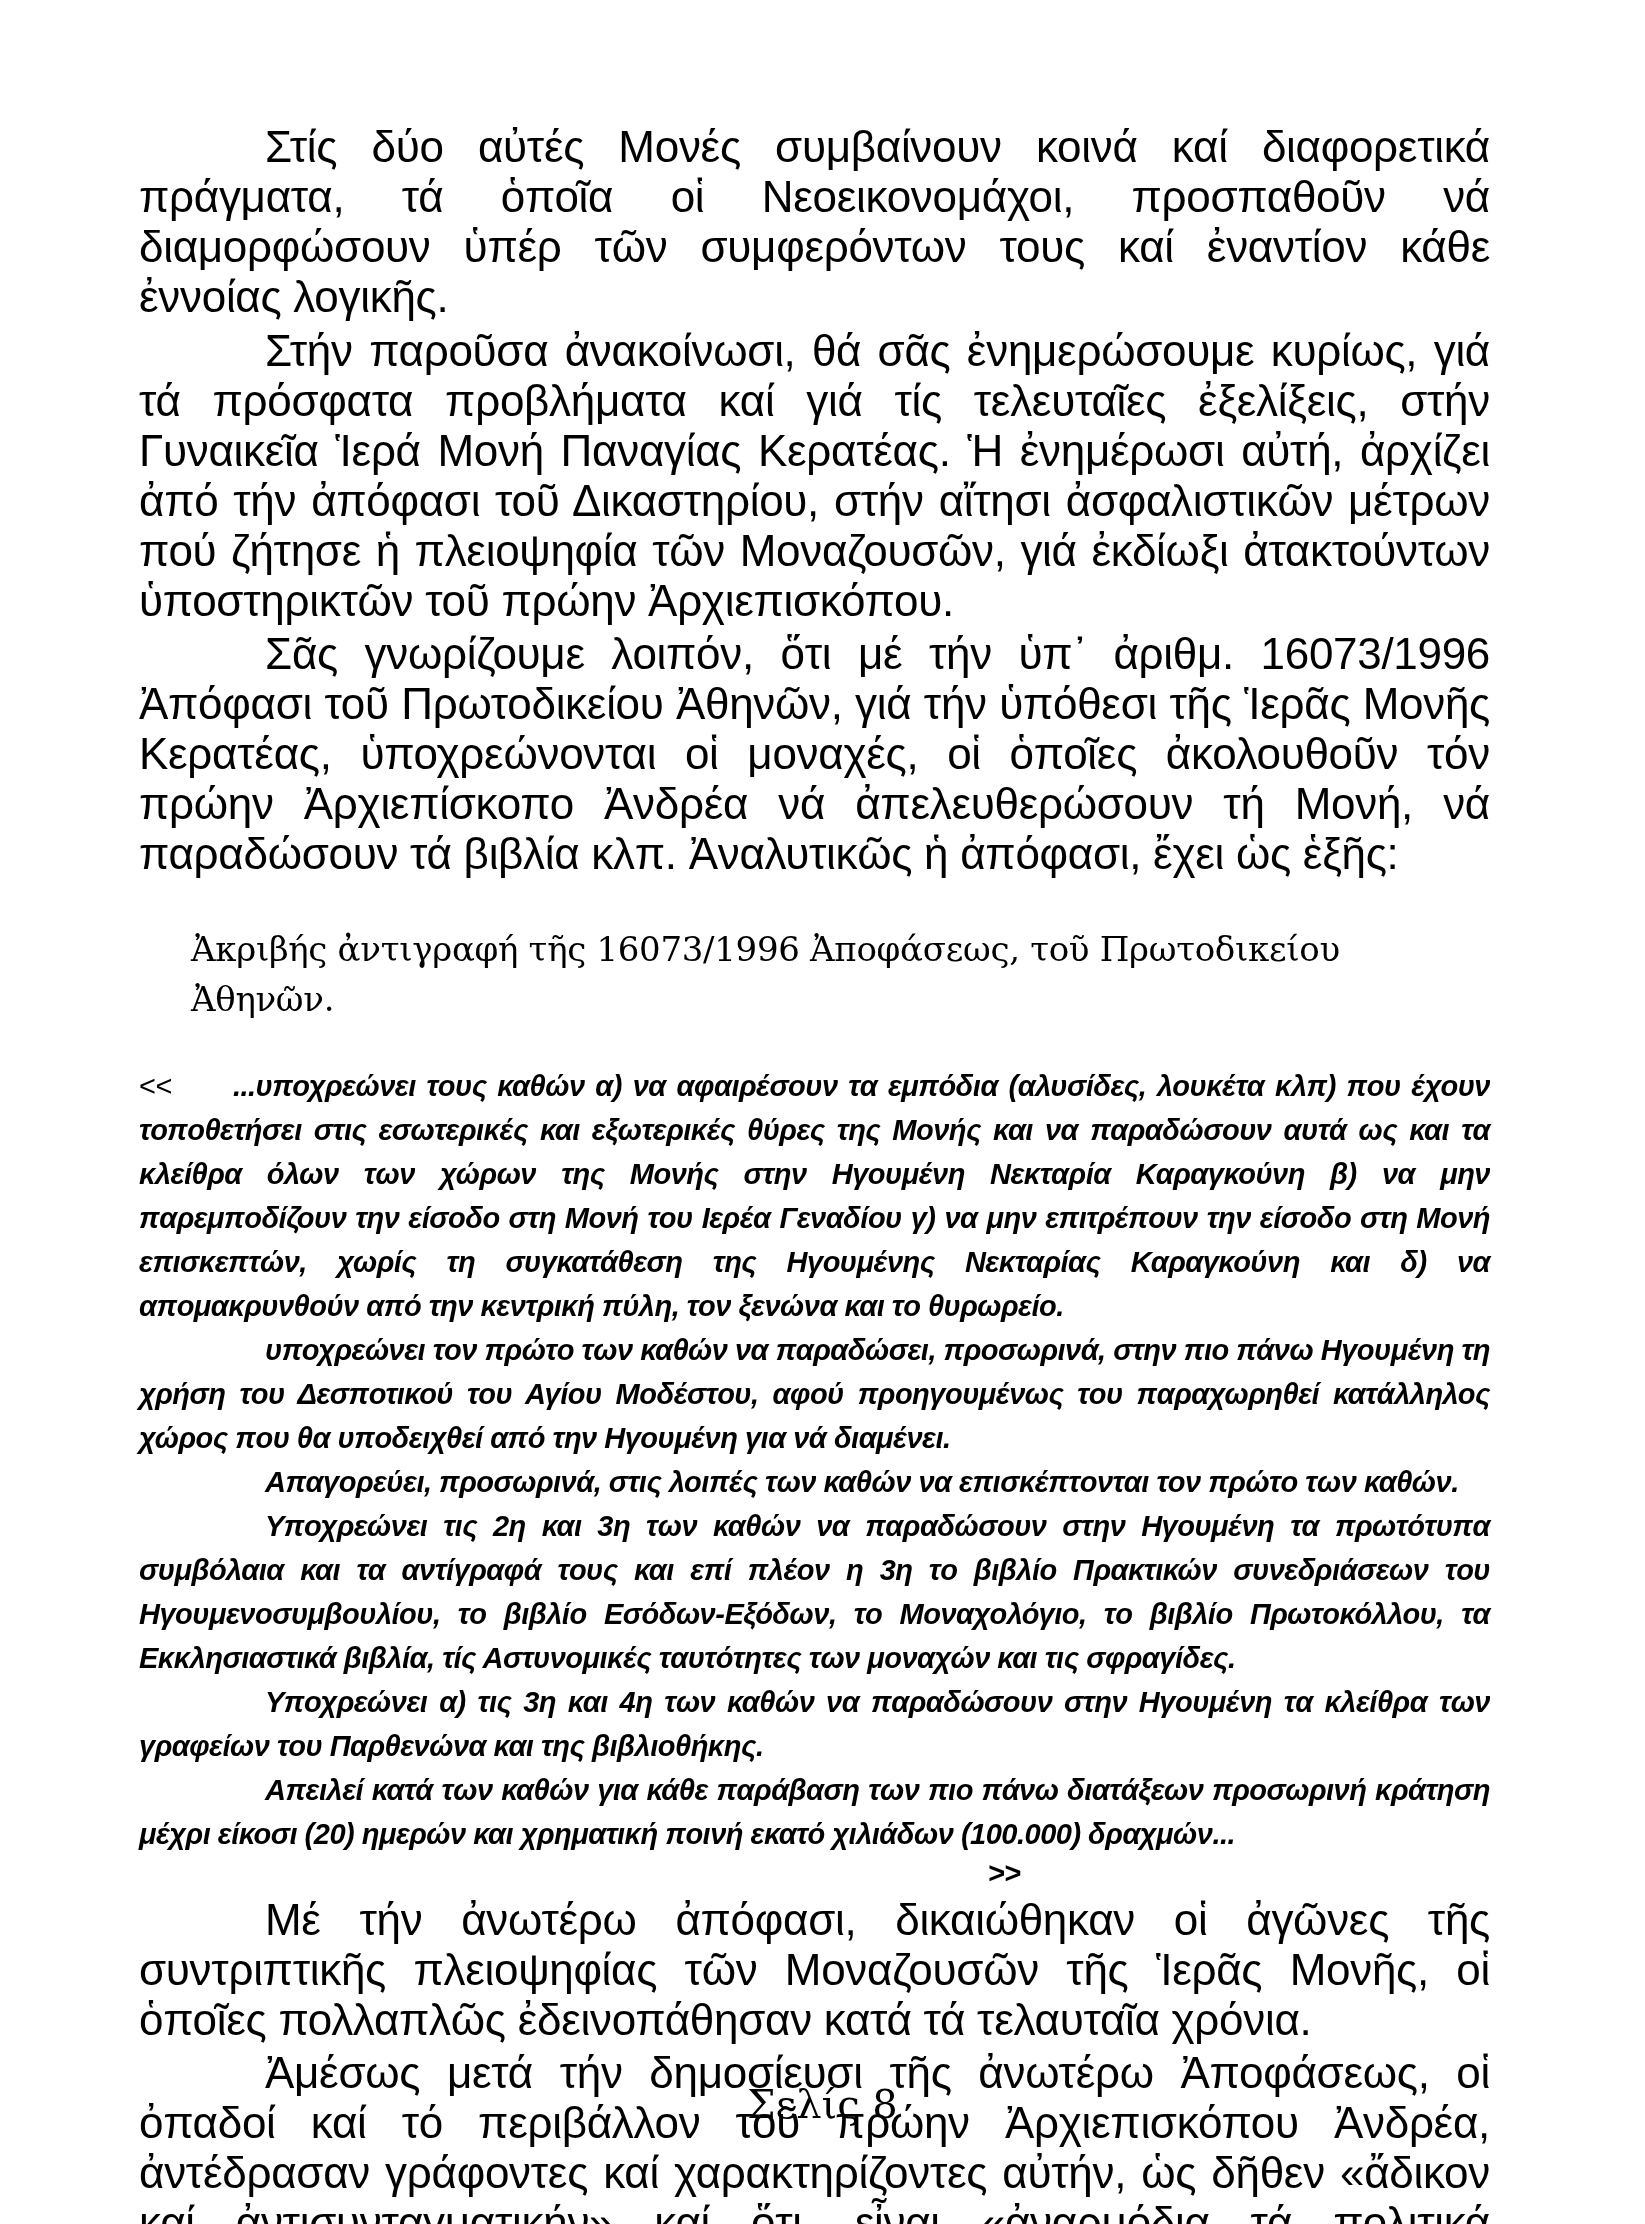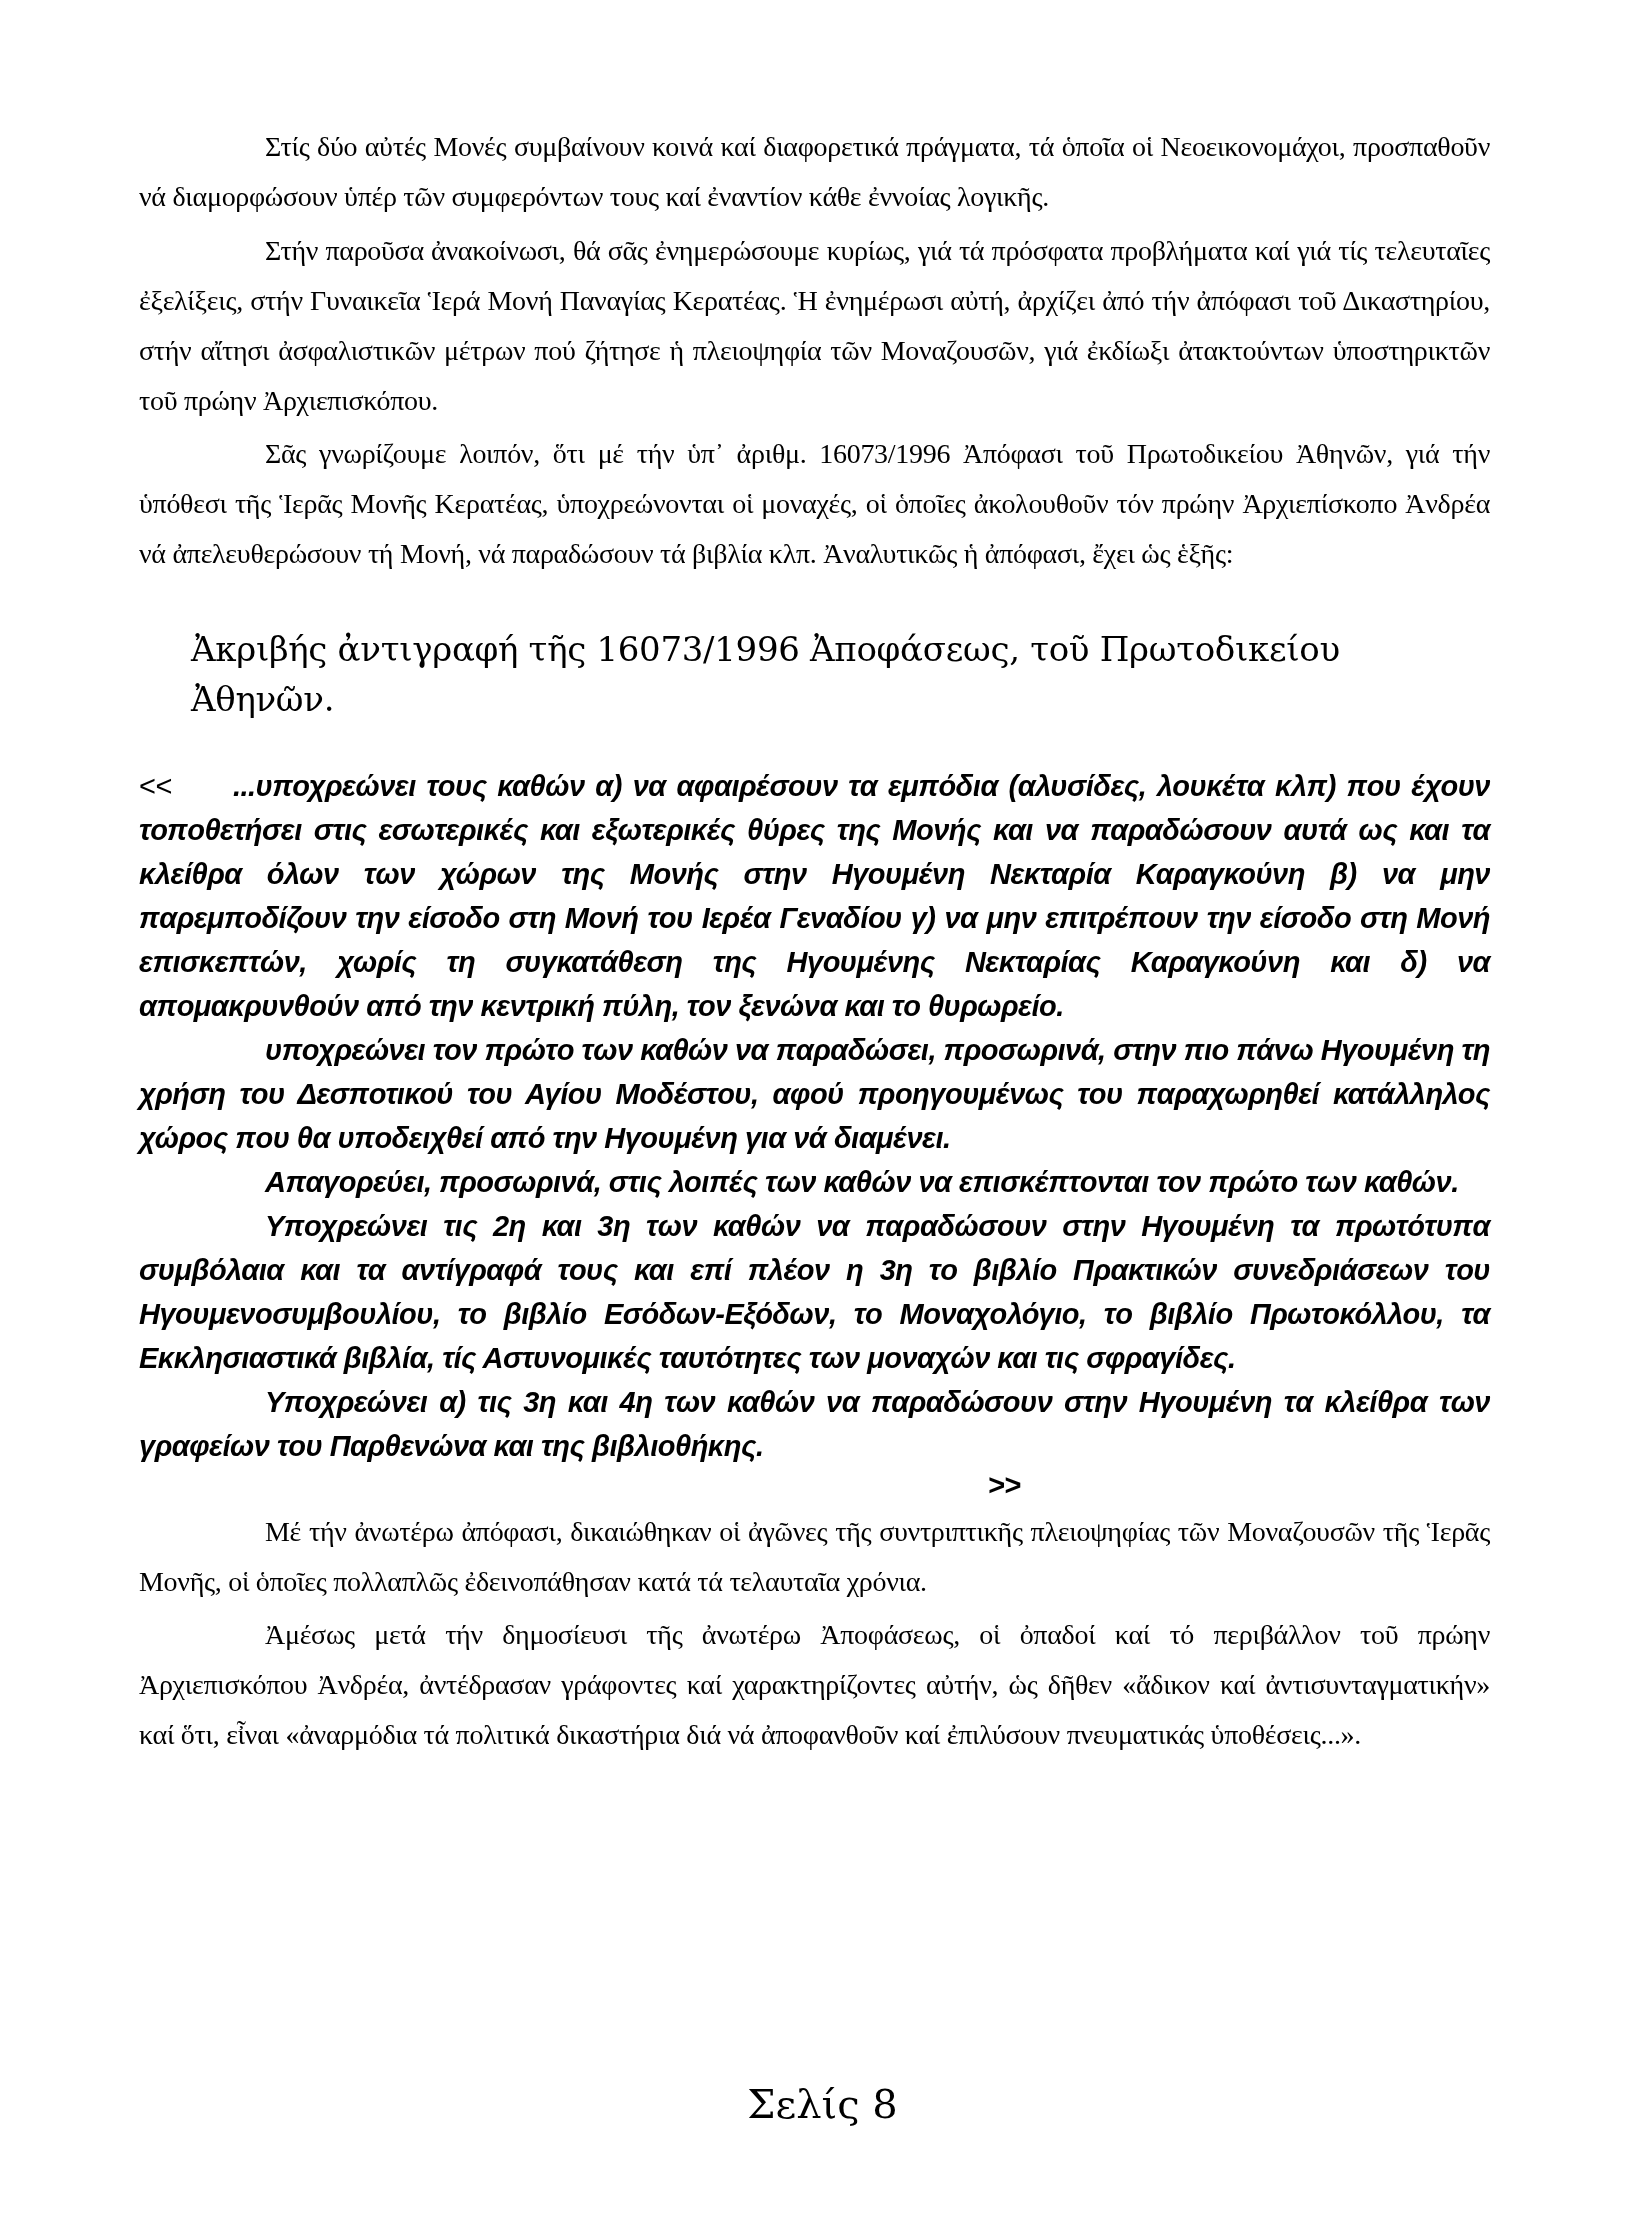--- a/index.html
+++ b/index.html
@@ -14,22 +14,22 @@
       overflow: hidden;
       color: #000;
     }
     .page {
       position: absolute;
       left: 139px;
       top: 122px;
       width: 1351px;
     }
     .serif {
-      font-family: Liberation Serif, serif;
-      font-size: 28px;
+      font-family: Liberation Sans, sans-serif;
+      font-size: 44px;
       line-height: 50px;
       text-align: justify;
       letter-spacing: -0.3px;
     }
     .serif p {
       margin: 0 0 3.5px 0;
       text-indent: 126px;
     }
     .quote-head {
       font-family: "DejaVu Serif", "Liberation Serif", serif;
@@ -91,20 +91,21 @@
   </div>
 
   <div class="quote-head">Ἀκριβής ἀντιγραφή τῆς 16073/1996 Ἀποφάσεως, τοῦ Πρωτοδικείου Ἀθηνῶν.</div>
 
   <div class="quote">
     <p class="first"><span class="open-mark">&lt;&lt;</span><span>...υποχρεώνει τους καθών α) να αφαιρέσουν τα εμπόδια (αλυσίδες, λουκέτα κλπ) που έχουν τοποθετήσει στις εσωτερικές και εξωτερικές θύρες της Μονής και να παραδώσουν αυτά ως και τα κλείθρα όλων των χώρων της Μονής στην Ηγουμένη Νεκταρία Καραγκούνη β) να μην παρεμποδίζουν την είσοδο στη Μονή του Ιερέα Γεναδίου γ) να μην επιτρέπουν την είσοδο στη Μονή επισκεπτών, χωρίς τη συγκατάθεση της Ηγουμένης Νεκταρίας Καραγκούνη και δ) να απομακρυνθούν από την κεντρική πύλη, τον ξενώνα και το θυρωρείο.</span></p>
     <p>υποχρεώνει τον πρώτο των καθών να παραδώσει, προσωρινά, στην πιο πάνω Ηγουμένη τη χρήση του Δεσποτικού του Αγίου Μοδέστου, αφού προηγουμένως του παραχωρηθεί κατάλληλος χώρος που θα υποδειχθεί από την Ηγουμένη για νά διαμένει.</p>
     <p>Απαγορεύει, προσωρινά, στις λοιπές των καθών να επισκέπτονται τον πρώτο των καθών.</p>
     <p>Υποχρεώνει τις 2η και 3η των καθών να παραδώσουν στην Ηγουμένη τα πρωτότυπα συμβόλαια και τα αντίγραφά τους και επί πλέον η 3η το βιβλίο Πρακτικών συνεδριάσεων του Ηγουμενοσυμβουλίου, το βιβλίο Εσόδων-Εξόδων, το Μοναχολόγιο, το βιβλίο Πρωτοκόλλου, τα Εκκλησιαστικά βιβλία, τίς Αστυνομικές ταυτότητες των μοναχών και τις σφραγίδες.</p>
     <p>Υποχρεώνει α) τις 3η και 4η των καθών να παραδώσουν στην Ηγουμένη τα κλείθρα των γραφείων του Παρθενώνα και της βιβλιοθήκης.</p>
+    <p>Απειλεί κατά των καθών για κάθε παράβαση των πιο πάνω διατάξεων προσωρινή κράτηση μέχρι είκοσι (20) ημερών και χρηματική ποινή εκατό χιλιάδων (100.000) δραχμών...</p>
     <span class="close-mark">&gt;&gt;</span>
   </div>
 
   <div class="serif after">
     <p>Μέ τήν ἀνωτέρω ἀπόφασι, δικαιώθηκαν οἱ ἀγῶνες τῆς συντριπτικῆς πλειοψηφίας τῶν Μοναζουσῶν τῆς Ἱερᾶς Μονῆς, οἱ ὁποῖες πολλαπλῶς ἐδεινοπάθησαν κατά τά τελαυταῖα χρόνια.</p>
     <p>Ἀμέσως μετά τήν δημοσίευσι τῆς ἀνωτέρω Ἀποφάσεως, οἱ ὀπαδοί καί τό περιβάλλον τοῦ πρώην Ἀρχιεπισκόπου Ἀνδρέα, ἀντέδρασαν γράφοντες καί χαρακτηρίζοντες αὐτήν, ὡς δῆθεν «ἄδικον καί ἀντισυνταγματικήν» καί ὅτι, εἶναι «ἀναρμόδια τά πολιτικά δικαστήρια διά νά ἀποφανθοῦν καί ἐπιλύσουν πνευματικάς ὑποθέσεις...».</p>
   </div>
 
 </div>
 

